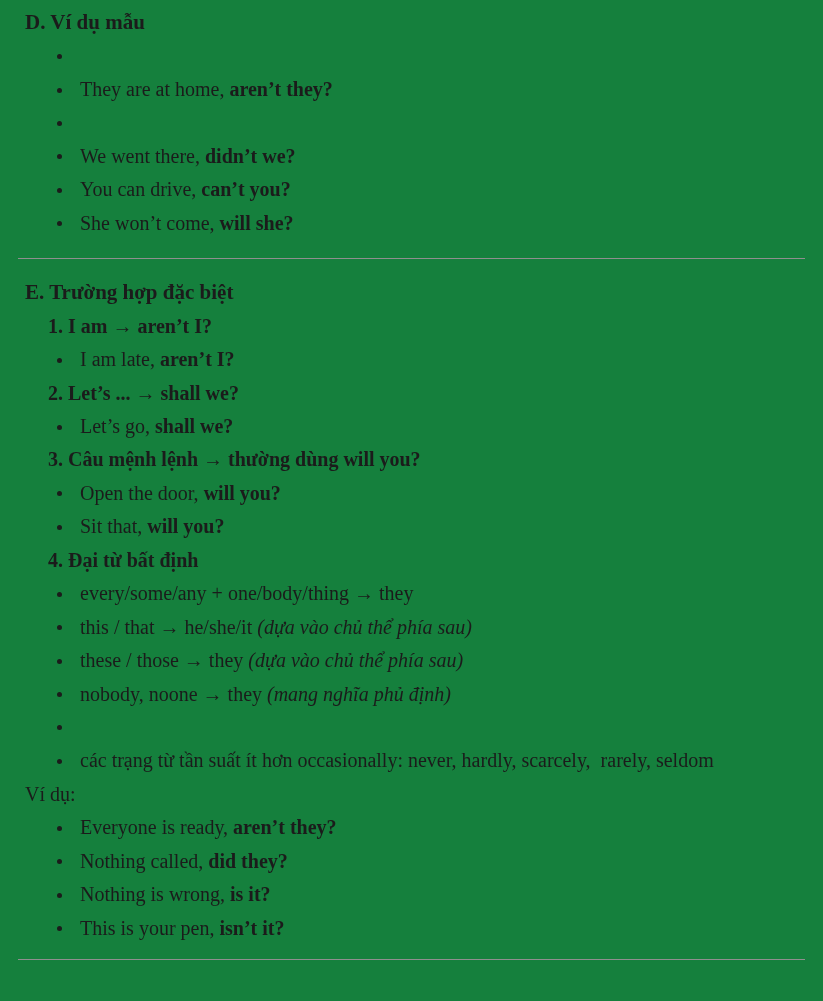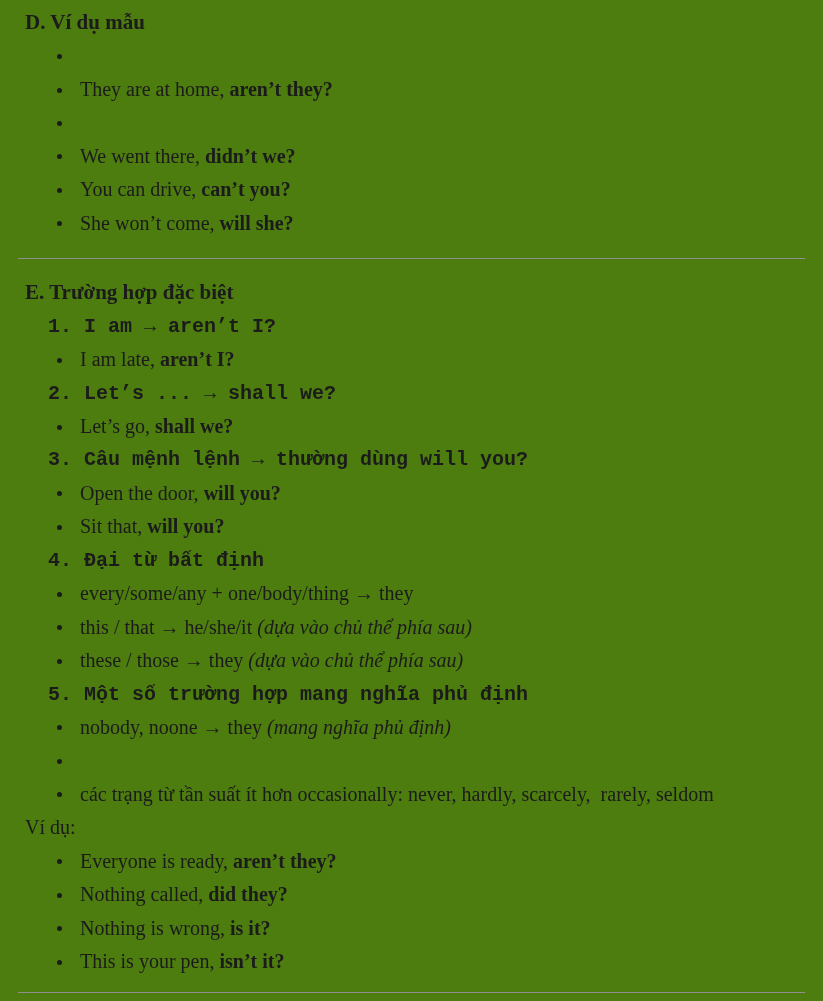--- a/index.html
+++ b/index.html
@@ -1,36 +1,36 @@
 <!DOCTYPE html>
 <html><head>
 <meta charset="utf-8">
 <style>
   html, body { margin: 0; padding: 0; background: #ffffff; }
   .page {
     position: relative;
     width: 823px;
     height: 1001px;
     box-sizing: border-box;
-    background: #4d7c0f;
+    background: #15803d;
     font-family: "Liberation Serif", "DejaVu Serif", serif;
     font-size: 20px;
     color: #1b1b1b;
     padding: 6px 18px 0 25px;
     overflow: hidden;
   }
   .line {
     height: 33.45px;
     display: flex;
     align-items: center;
   }
   .txt { white-space: pre-wrap; }
   .heading .txt { font-weight: bold; font-size: 21px; }
   .subheading { padding-left: 23px; }
-  .subheading .txt { font-weight: bold; font-family: Liberation Mono, monospace; }
+  .subheading .txt { font-weight: bold; }
   .bullet { position: relative; padding-left: 55px; }
   .dot {
     position: absolute;
     left: 32px;
     top: 50%;
     width: 5px;
     height: 5px;
     margin-top: -2px;
     border-radius: 50%;
     background: #1b1b1b;
@@ -111,23 +111,20 @@
         <span class="txt"><span>every/some/any + one/body/thing → they</span></span>
       </div>
       <div class="line bullet">
         <span class="dot"></span>
         <span class="txt"><span>this / that → he/she/it </span><span class="i">(dựa vào chủ thể phía sau)</span></span>
       </div>
       <div class="line bullet">
         <span class="dot"></span>
         <span class="txt"><span>these / those → they </span><span class="i">(dựa vào chủ thể phía sau)</span></span>
       </div>
-      <div class="line subheading">
-        <span class="txt"><span>5. Một số trường hợp mang nghĩa phủ định</span></span>
-      </div>
       <div class="line bullet">
         <span class="dot"></span>
         <span class="txt"><span>nobody, noone → they </span><span class="i">(mang nghĩa phủ định)</span></span>
       </div>
       <div class="line bullet">
         <span class="dot"></span>
       </div>
       <div class="line bullet">
         <span class="dot"></span>
         <span class="txt"><span>các trạng từ tần suất ít hơn occasionally: never, hardly, scarcely,  rarely, seldom</span></span>

